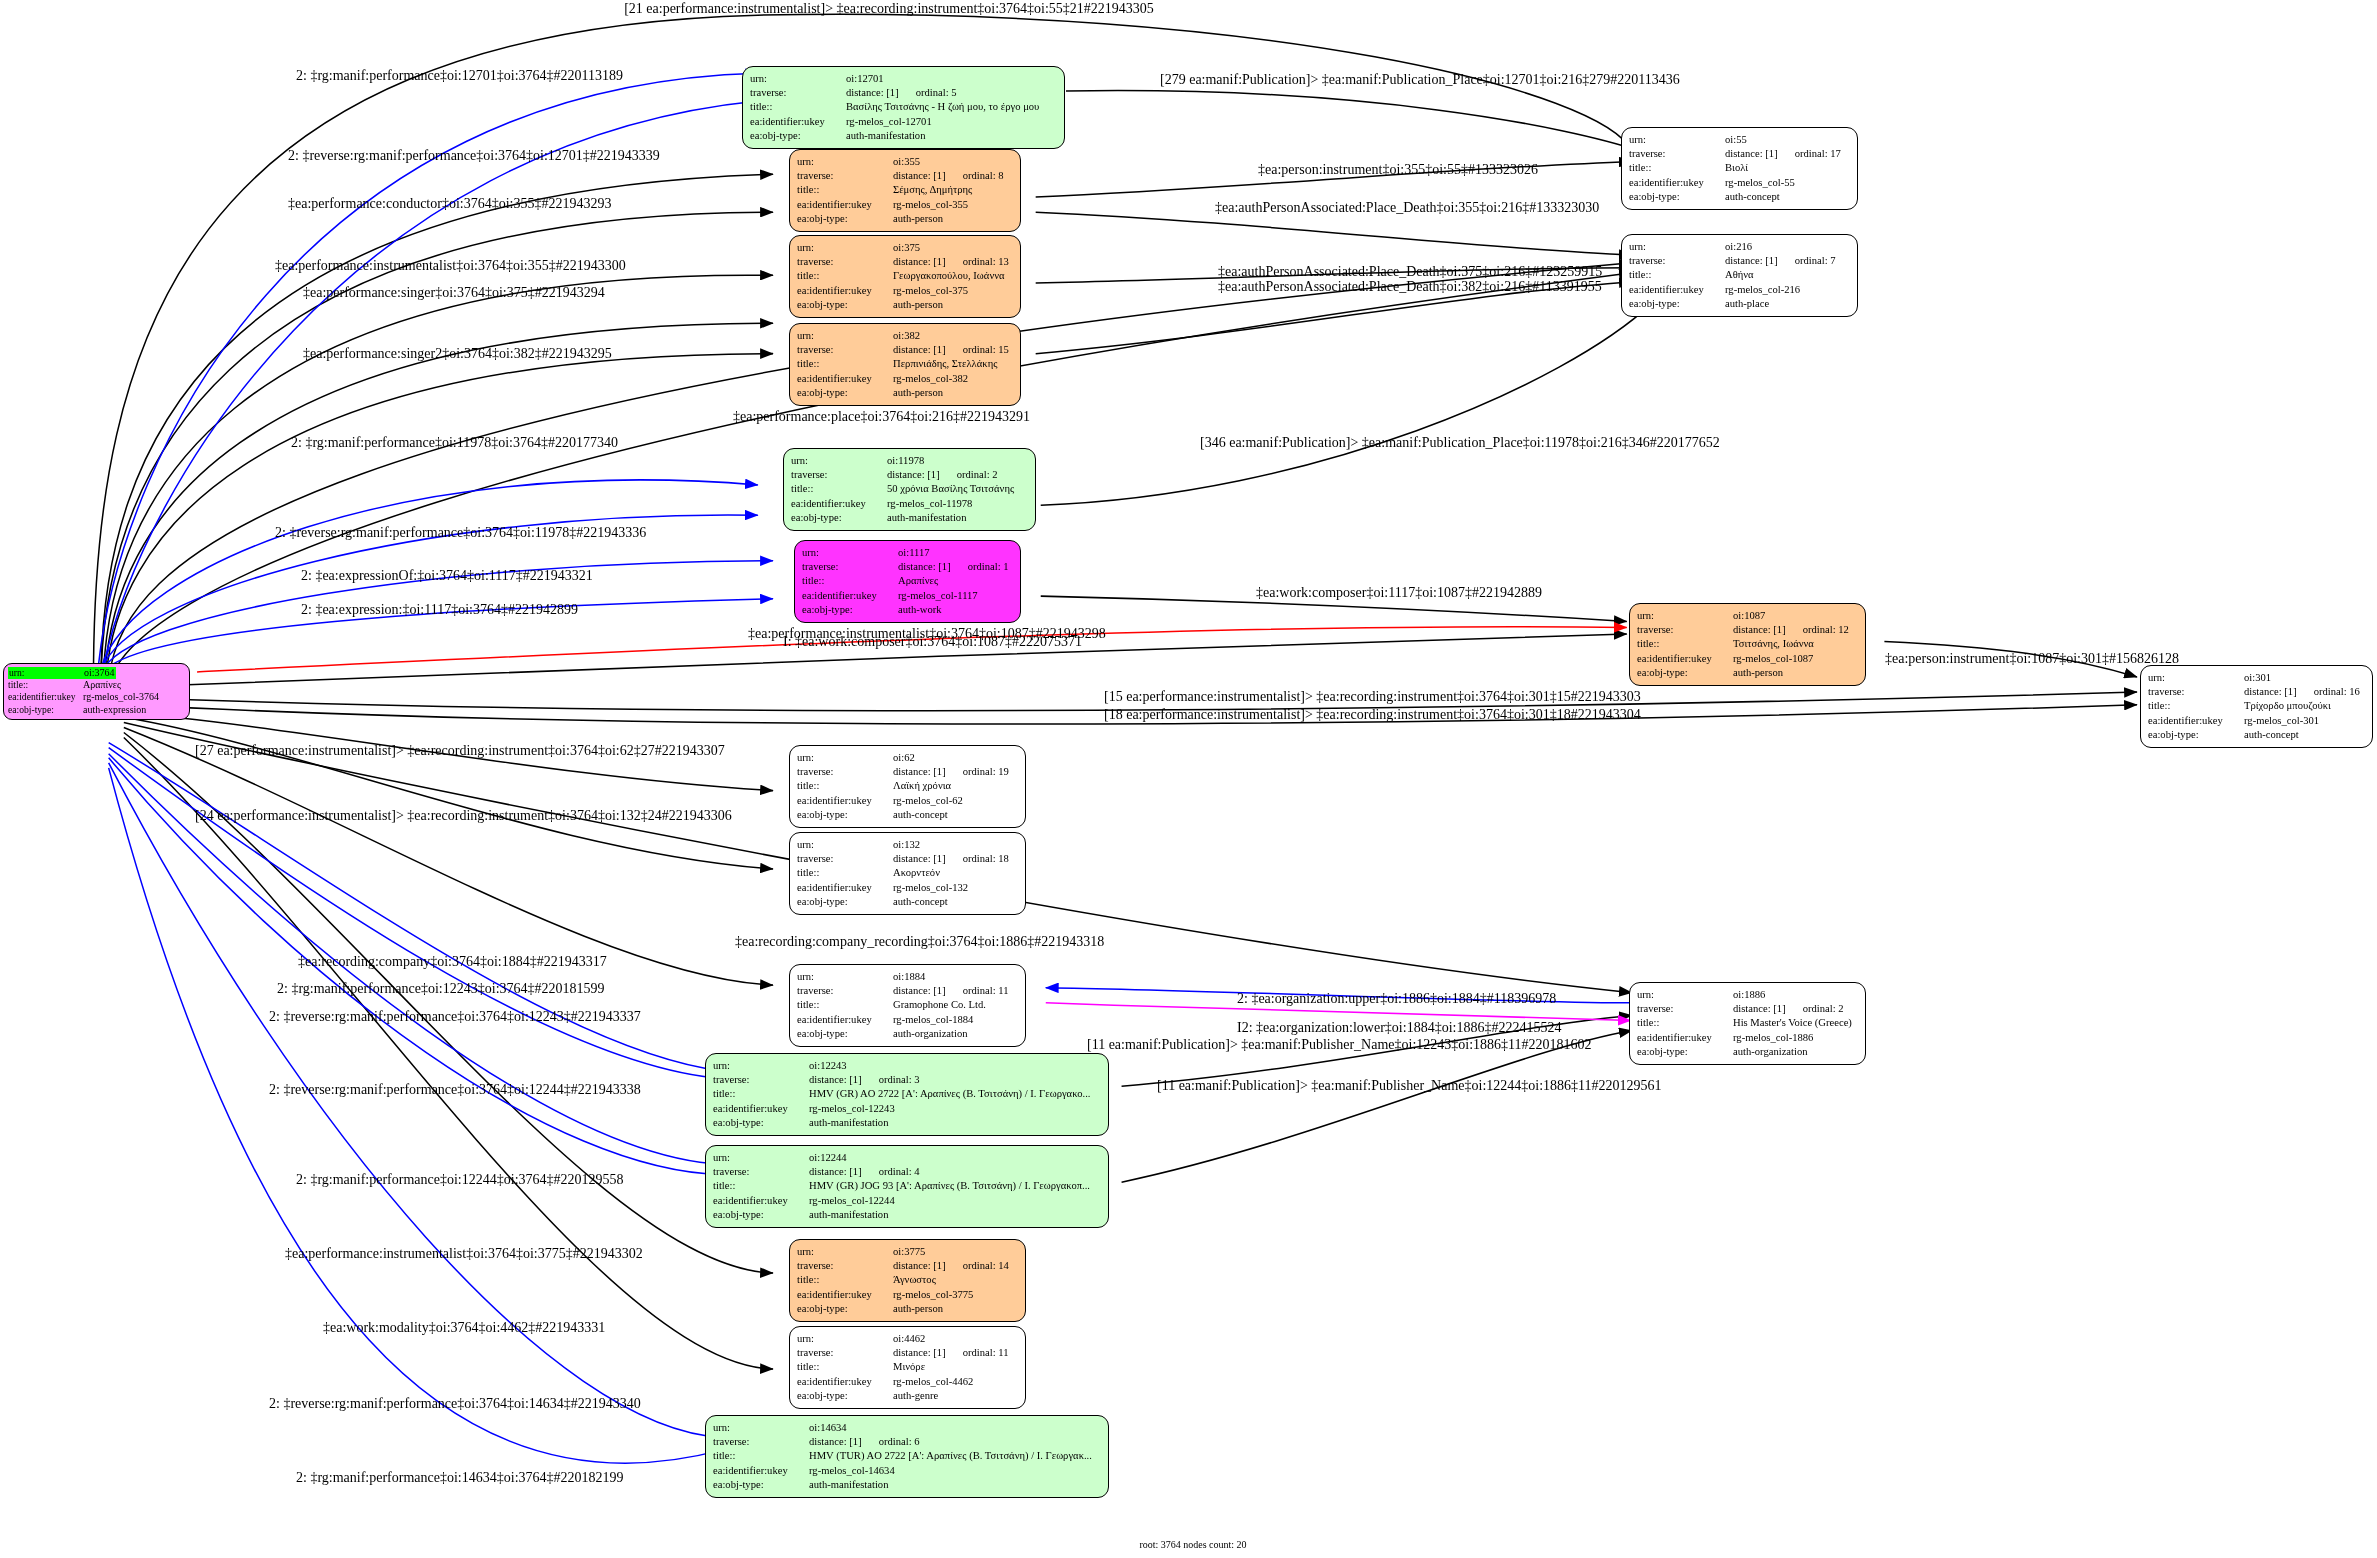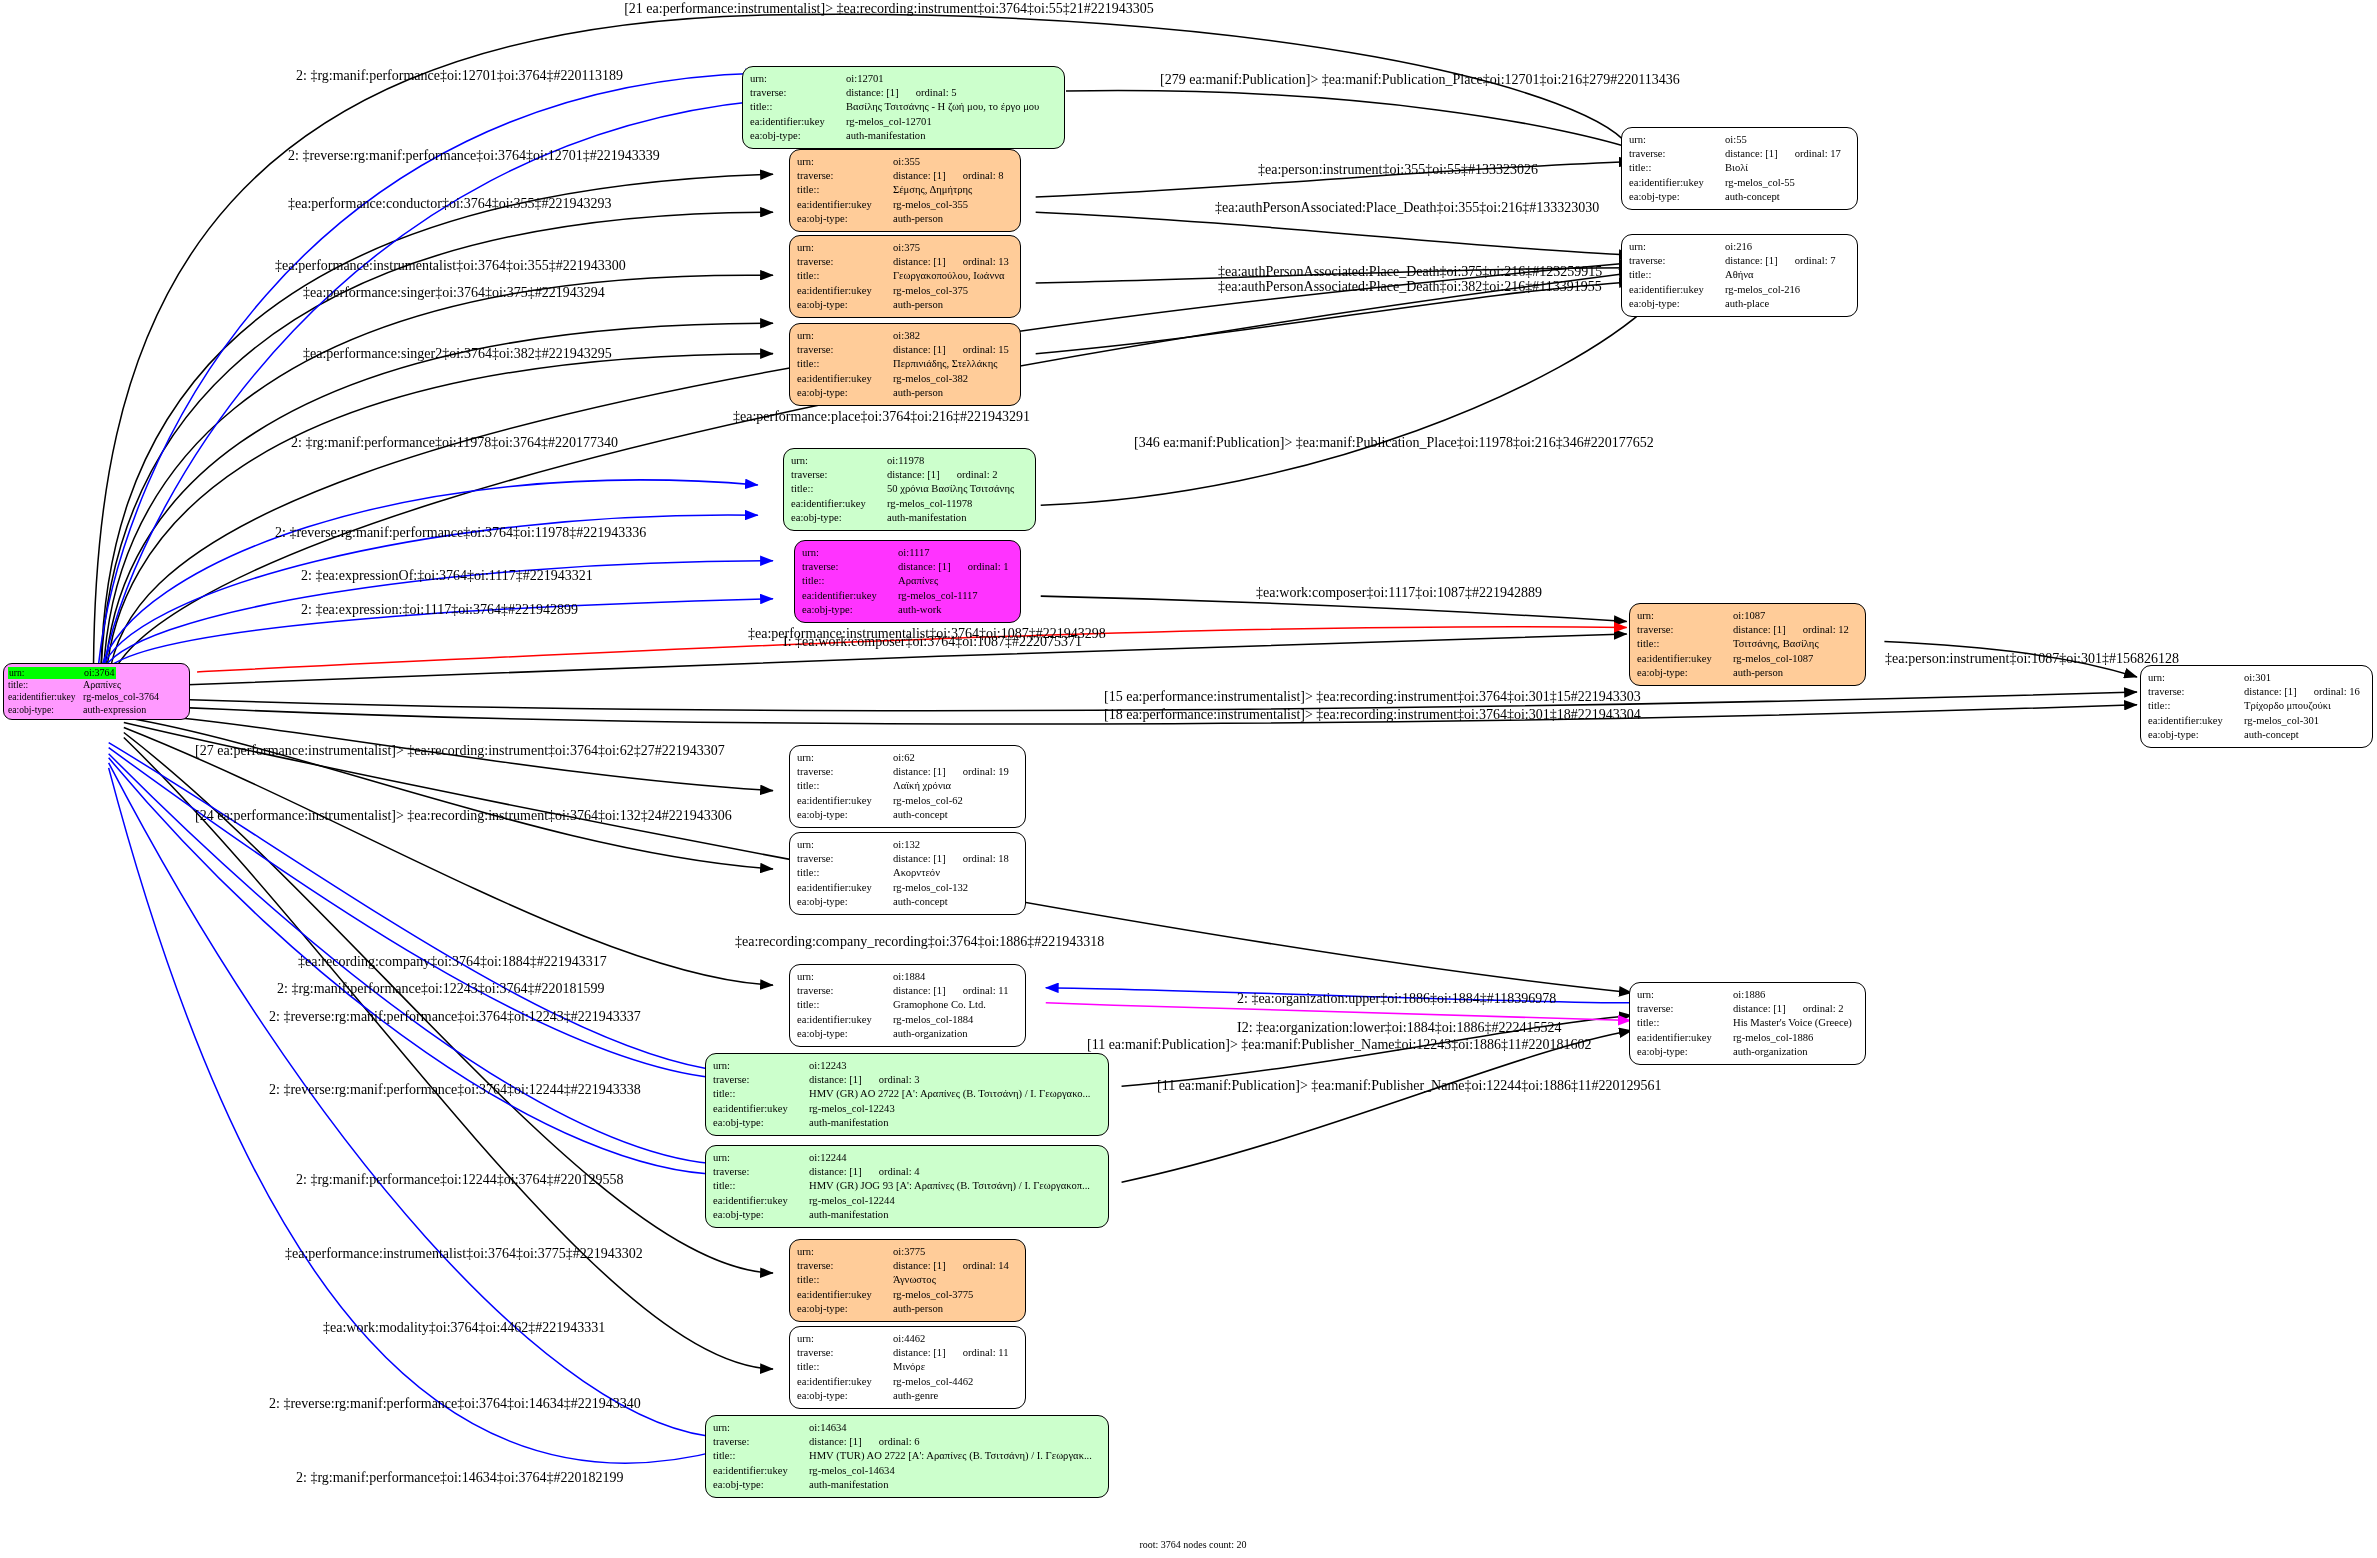--- a/index.html
+++ b/index.html
@@ -334,21 +334,21 @@
     <div class="row">
         <span class="k">urn:</span>
         <span class="v">oi:1087</span>
       </div>
     <div class="row">
         <span class="k">traverse:</span>
         <span class="v"><span>distance: [1]</span><span class="ord">ordinal: 12</span></span>
       </div>
     <div class="row">
         <span class="k">title::</span>
-        <span class="v">Τσιτσάνης, Βασίλης</span>
+        <span class="v">Τσιτσάνης, Ιωάννα</span>
       </div>
     <div class="row">
         <span class="k">ea:identifier:ukey</span>
         <span class="v">rg-melos_col-1087</span>
       </div>
     <div class="row">
         <span class="k">ea:obj-type:</span>
         <span class="v">auth-person</span>
       </div>
   </div>
@@ -590,21 +590,21 @@
   <div class="elabel" style="left:1258px; top:162px;">‡ea:person:instrument‡oi:355‡oi:55‡#133323026</div>
   <div class="elabel" style="left:288px;  top:196px;">‡ea:performance:conductor‡oi:3764‡oi:355‡#221943293</div>
   <div class="elabel" style="left:1215px; top:200px;">‡ea:authPersonAssociated:Place_Death‡oi:355‡oi:216‡#133323030</div>
   <div class="elabel" style="left:275px;  top:258px;text-align:right;">‡ea:performance:instrumentalist‡oi:3764‡oi:355‡#221943300</div>
   <div class="elabel" style="left:1218px; top:264px;">‡ea:authPersonAssociated:Place_Death‡oi:375‡oi:216‡#123259915</div>
   <div class="elabel" style="left:303px;  top:285px;">‡ea:performance:singer‡oi:3764‡oi:375‡#221943294</div>
   <div class="elabel" style="left:1218px; top:279px;">‡ea:authPersonAssociated:Place_Death‡oi:382‡oi:216‡#113391955</div>
   <div class="elabel" style="left:303px;  top:346px;">‡ea:performance:singer2‡oi:3764‡oi:382‡#221943295</div>
   <div class="elabel" style="left:733px; top:409px;">‡ea:performance:place‡oi:3764‡oi:216‡#221943291</div>
   <div class="elabel" style="left:291px;  top:435px;">2: ‡rg:manif:performance‡oi:11978‡oi:3764‡#220177340</div>
-  <div class="elabel" style="left:1134px; top:435px;">[346 ea:manif:Publication]&gt; ‡ea:manif:Publication_Place‡oi:11978‡oi:216‡346#220177652</div>
+  <div class="elabel" style="left:1200px; top:435px;">[346 ea:manif:Publication]&gt; ‡ea:manif:Publication_Place‡oi:11978‡oi:216‡346#220177652</div>
   <div class="elabel" style="left:275px;  top:525px;">2: ‡reverse:rg:manif:performance‡oi:3764‡oi:11978‡#221943336</div>
   <div class="elabel" style="left:301px;  top:568px;">2: ‡ea:expressionOf:‡oi:3764‡oi:1117‡#221943321</div>
   <div class="elabel" style="left:1256px; top:585px;">‡ea:work:composer‡oi:1117‡oi:1087‡#221942889</div>
   <div class="elabel" style="left:301px;  top:602px;">2: ‡ea:expression:‡oi:1117‡oi:3764‡#221942899</div>
   <div class="elabel" style="left:783px; top:634px;">I: ‡ea:work:composer‡oi:3764‡oi:1087‡#222075371</div>
   <div class="elabel" style="left:748px; top:626px;">‡ea:performance:instrumentalist‡oi:3764‡oi:1087‡#221943298</div>
   <div class="elabel" style="left:1885px; top:651px;">‡ea:person:instrument‡oi:1087‡oi:301‡#156826128</div>
   <div class="elabel" style="left:1104px; top:689px;">[15 ea:performance:instrumentalist]&gt; ‡ea:recording:instrument‡oi:3764‡oi:301‡15#221943303</div>
   <div class="elabel" style="left:1104px; top:707px;">[18 ea:performance:instrumentalist]&gt; ‡ea:recording:instrument‡oi:3764‡oi:301‡18#221943304</div>
   <div class="elabel" style="left:195px;  top:743px;">[27 ea:performance:instrumentalist]&gt; ‡ea:recording:instrument‡oi:3764‡oi:62‡27#221943307</div>

